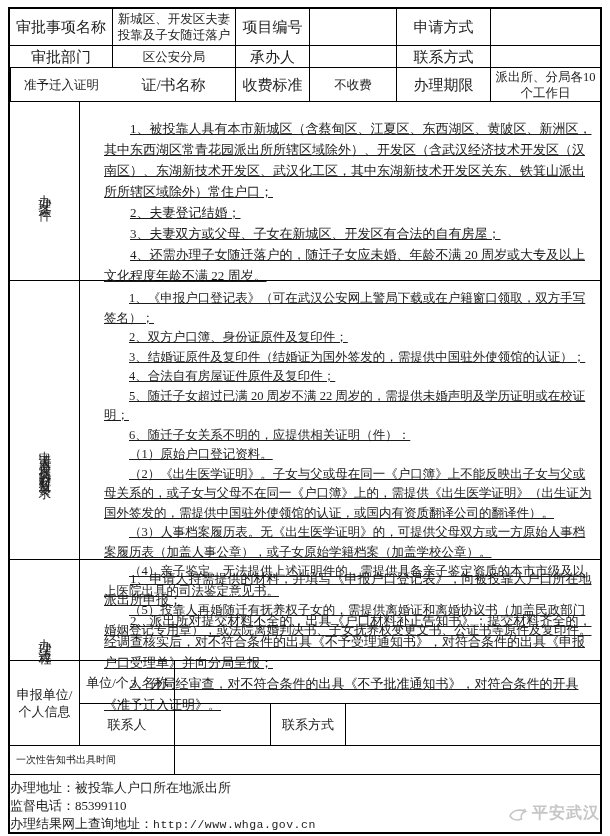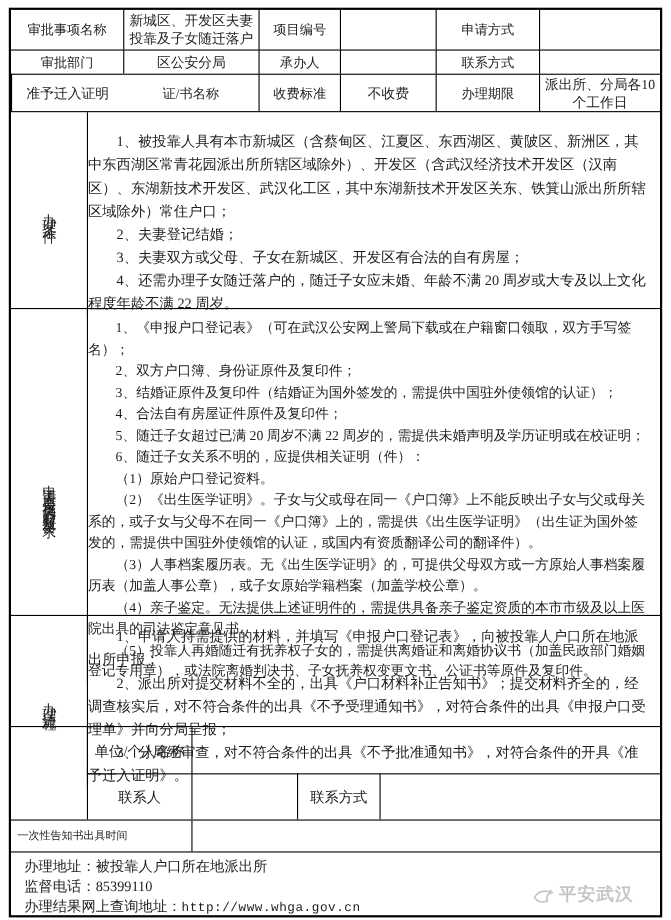--- a/index.html
+++ b/index.html
@@ -8,26 +8,26 @@
   .frame{position:relative;margin:7px 8px 0 8px;width:590px;border:2px solid #000;background:#fff;}
 
   
   .bl{border-left:1px solid #000;}
   .bt{border-top:1px solid #000;}
 
   
   .header-grid{display:grid;grid-template-columns:102px 123px 74px 87px 94px 1fr;
                grid-template-rows:36px 22px 34px;}
   .hcell{display:flex;align-items:center;justify-content:center;text-align:center;
-         font-size:12px;line-height:16px;padding:1px 2px;}
+         font-size:15px;line-height:16px;padding:1px 2px;}
   .hval{font-size:12.5px;}
 
   
   .section{display:grid;grid-template-columns:69px 1fr;border-top:1px solid #000;}
-  .section .content{border-left:1px solid #000;padding:8px 8px 0 0;}
+  .section .content{border-left:1px solid #000;padding:8px 8px 0 24px;text-decoration:underline;}
   .vlabel{display:flex;align-items:center;justify-content:center;}
   .vlabel span{writing-mode:vertical-rl;text-orientation:upright;font-size:13px;
                letter-spacing:5px;}
   .vlabel.tight span{letter-spacing:3px;font-size:12.5px;}
 
   .sec-conditions{height:178px;}
   .sec-conditions .content{padding-top:16px;}
   .sec-conditions .content p{font-size:13px;line-height:21px;}
   .sec-materials{height:278px;}
   .sec-materials .content p{font-size:12.5px;line-height:19.5px;}
@@ -47,27 +47,27 @@
   .a-contact-value{grid-row:2;grid-column:3;}
   .a-method-label{grid-row:2;grid-column:4;}
   .a-method-value{grid-row:2;grid-column:5;}
 
   
   .notice-grid{display:grid;grid-template-columns:164px 1fr;grid-template-rows:28px;
                border-top:1px solid #000;}
   .ncell{display:flex;align-items:center;font-size:10px;padding:0 6px;}
 
   
-  .footer{position:relative;border-top:1px solid #000;height:58px;padding:4px 8px 0 12px;
+  .footer{position:relative;border-top:1px solid #000;height:58px;padding:4px 8px 0 0;
           box-sizing:border-box;}
   .footer .fline{font-size:13px;line-height:18px;margin:0;}
   .url{font-family:"Liberation Mono","DejaVu Sans Mono",monospace;font-size:11.5px;
        color:#1c1c1c;text-decoration-style:wavy;
        text-decoration-color:#e03131;text-underline-offset:2px;letter-spacing:.5px;}
-  .watermark{position:absolute;right:24px;bottom:8px;display:flex;align-items:center;
+  .watermark{position:absolute;right:0;bottom:8px;display:flex;align-items:center;
              gap:4px;color:#c6c6c6;font-size:16px;font-weight:bold;letter-spacing:1px;}
   .watermark svg{display:block;}
 </style>
 </head>
 <body>
 
 <div class="frame">
 
   <div class="header-grid">
     <div class="hcell">审批事项名称</div>
@@ -128,20 +128,21 @@
       <span>办理流程</span>
     </div>
     <div class="content">
         <p>1、申请人持需提供的材料，并填写《申报户口登记表》，向被投靠人户口所在地派出所申报；</p>
         <p>2、派出所对提交材料不全的，出具《户口材料补正告知书》；提交材料齐全的，经调查核实后，对不符合条件的出具《不予受理通知书》，对符合条件的出具《申报户口受理单》并向分局呈报；</p>
         <p>3、分局经审查，对不符合条件的出具《不予批准通知书》，对符合条件的开具《准予迁入证明》。</p>
       </div>
   </div>
 
   <div class="applicant-grid">
+    <div class="acell a-label">申报单位/个人信息</div>
     <div class="acell a-name-label bl">单位/个人名称</div>
     <div class="acell a-name-value bl"></div>
     <div class="acell a-contact-label bl bt">联系人</div>
     <div class="acell a-contact-value bl bt"></div>
     <div class="acell a-method-label bl bt">联系方式</div>
     <div class="acell a-method-value bl bt"></div>
   </div>
 
   <div class="notice-grid">
     <div class="ncell">一次性告知书出具时间</div>

